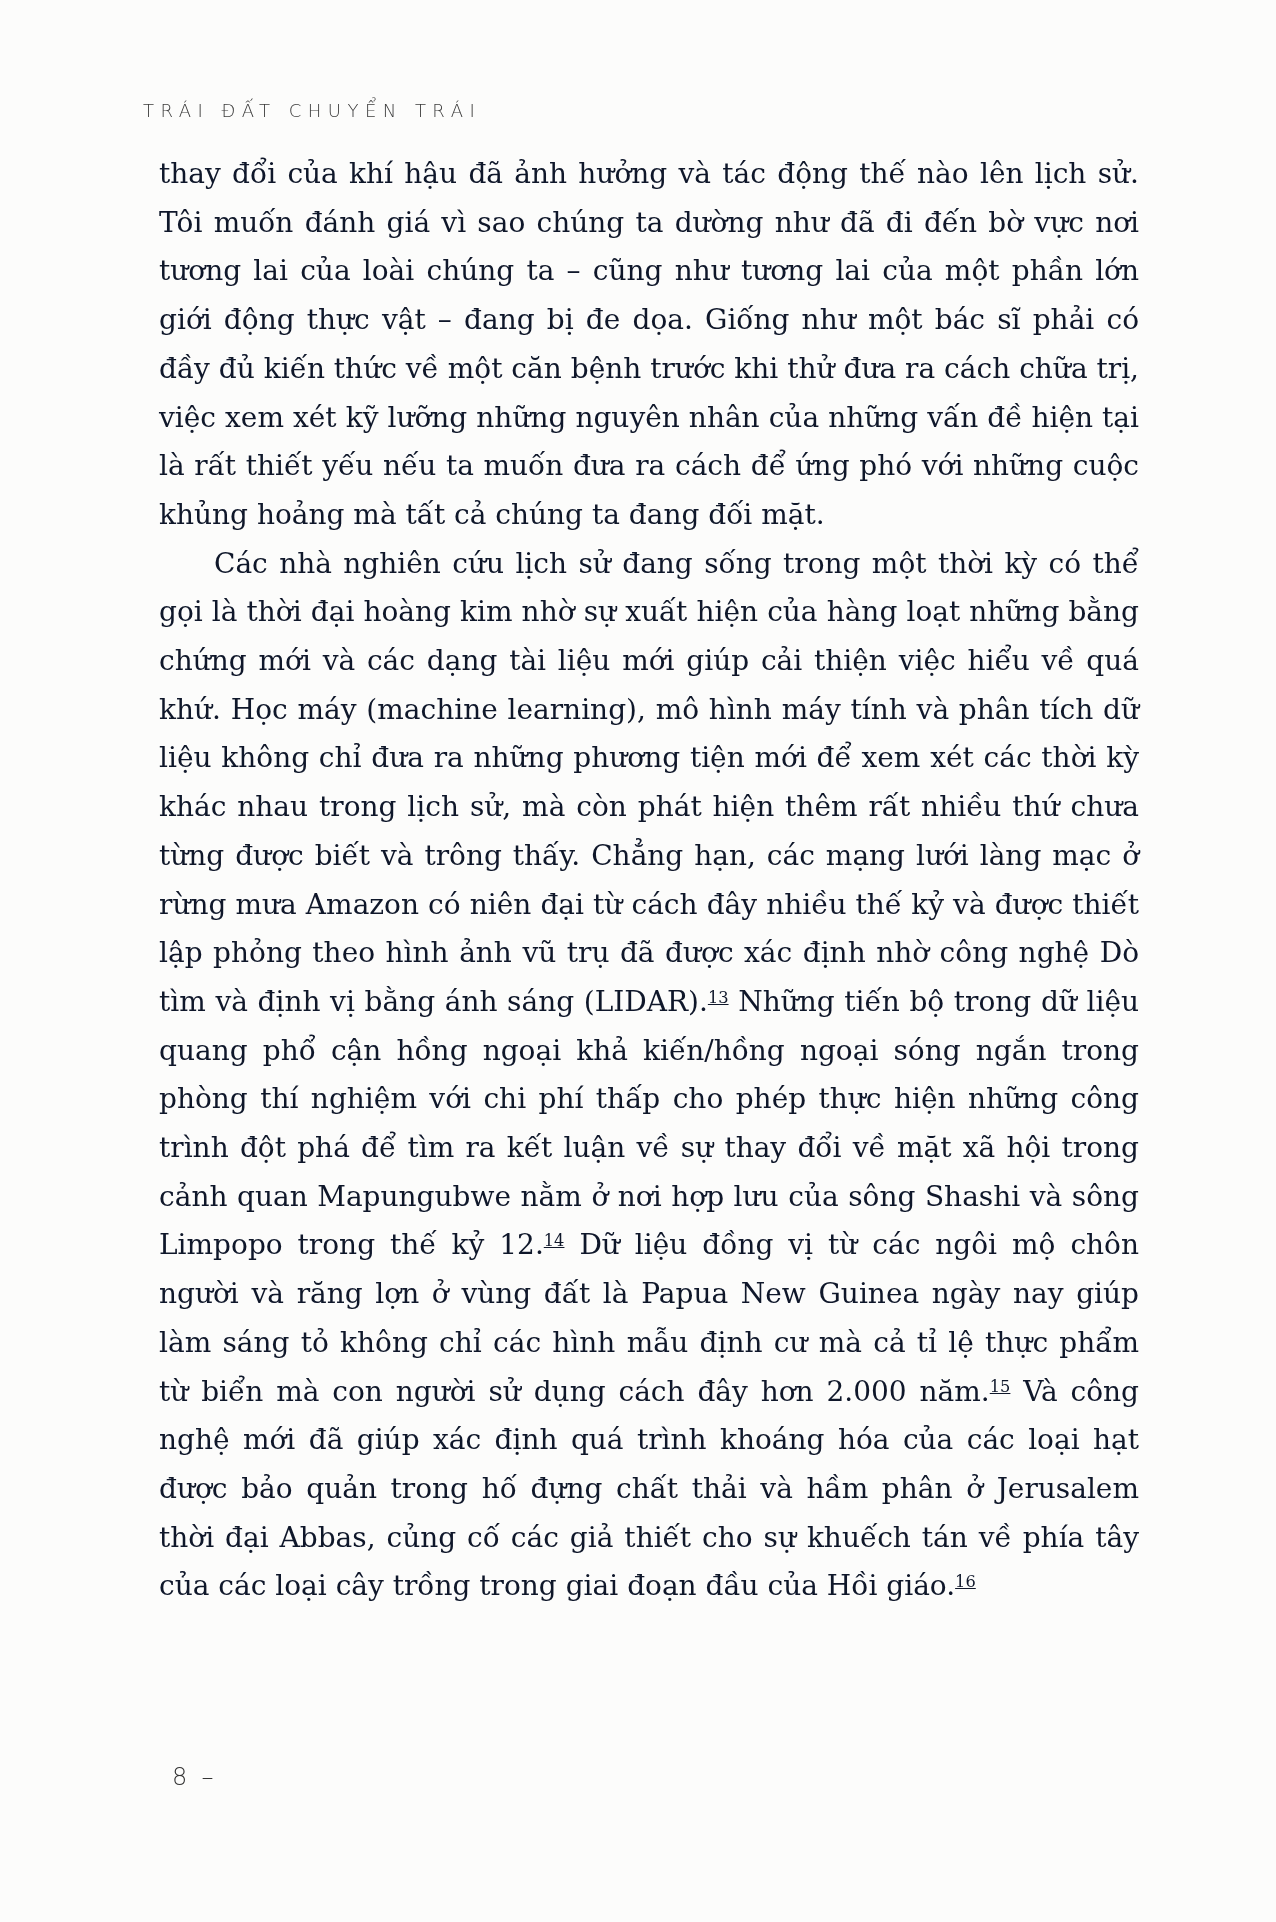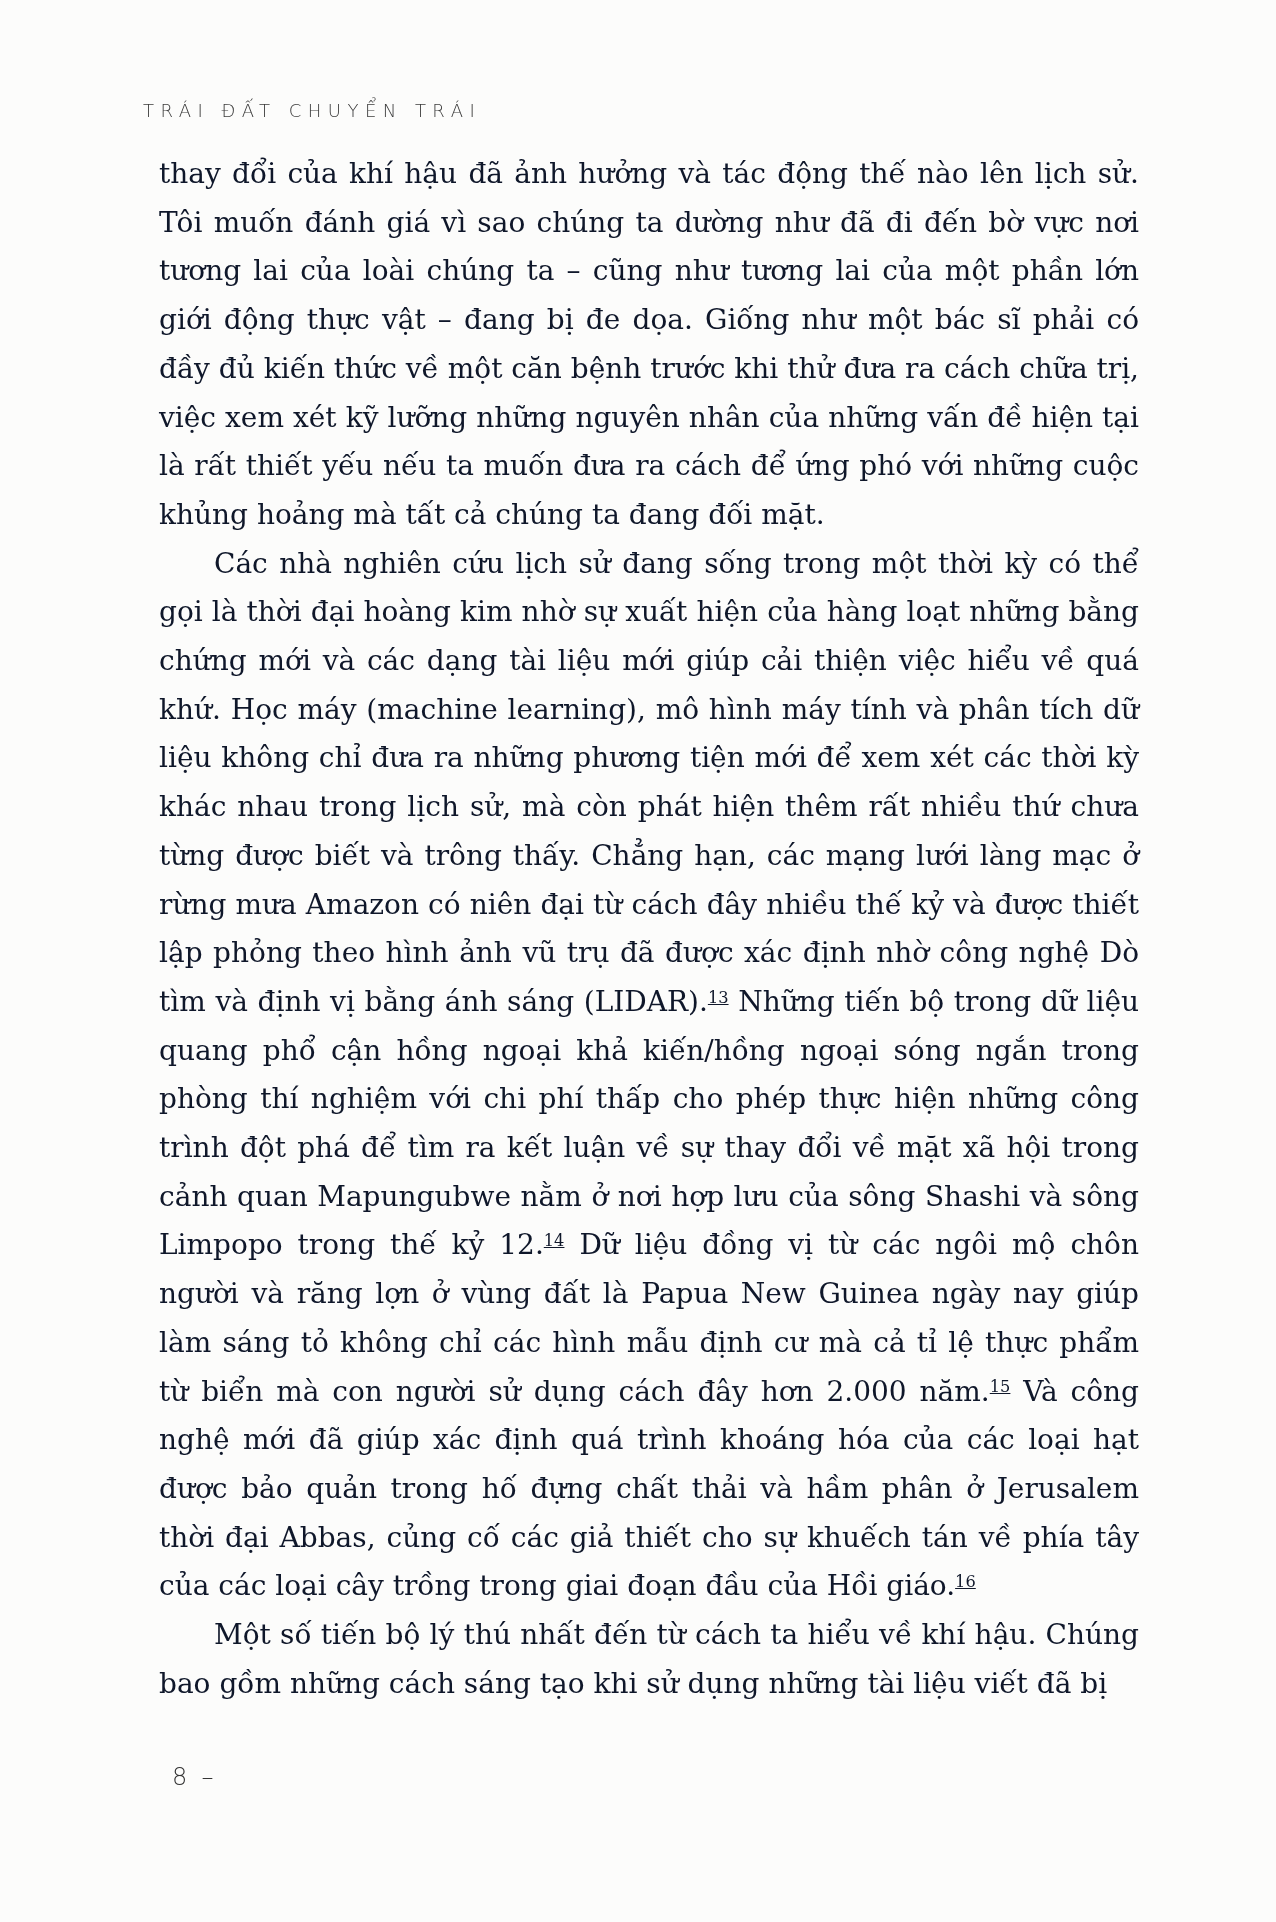--- a/index.html
+++ b/index.html
@@ -67,17 +67,16 @@
 </style>
 </head>
 <body>
 
 <div class="page">
   <div class="running-head">TRÁI ĐẤT CHUYỂN TRÁI</div>
 
   <div class="body-text">
       <p class="">thay đổi của khí hậu đã ảnh hưởng và tác động thế nào lên lịch sử. Tôi muốn đánh giá vì sao chúng ta dường như đã đi đến bờ vực nơi tương lai của loài chúng ta – cũng như tương lai của một phần lớn giới động thực vật – đang bị đe dọa. Giống như một bác sĩ phải có đầy đủ kiến thức về một căn bệnh trước khi thử đưa ra cách chữa trị, việc xem xét kỹ lưỡng những nguyên nhân của những vấn đề hiện tại là rất thiết yếu nếu ta muốn đưa ra cách để ứng phó với những cuộc khủng hoảng mà tất cả chúng ta đang đối mặt.</p>
       <p class="indent">Các nhà nghiên cứu lịch sử đang sống trong một thời kỳ có thể gọi là thời đại hoàng kim nhờ sự xuất hiện của hàng loạt những bằng chứng mới và các dạng tài liệu mới giúp cải thiện việc hiểu về quá khứ. Học máy (machine learning), mô hình máy tính và phân tích dữ liệu không chỉ đưa ra những phương tiện mới để xem xét các thời kỳ khác nhau trong lịch sử, mà còn phát hiện thêm rất nhiều thứ chưa từng được biết và trông thấy. Chẳng hạn, các mạng lưới làng mạc ở rừng mưa Amazon có niên đại từ cách đây nhiều thế kỷ và được thiết lập phỏng theo hình ảnh vũ trụ đã được xác định nhờ công nghệ Dò tìm và định vị bằng ánh sáng (LIDAR).<sup>13</sup> Những tiến bộ trong dữ liệu quang phổ cận hồng ngoại khả kiến/hồng ngoại sóng ngắn trong phòng thí nghiệm với chi phí thấp cho phép thực hiện những công trình đột phá để tìm ra kết luận về sự thay đổi về mặt xã hội trong cảnh quan Mapungubwe nằm ở nơi hợp lưu của sông Shashi và sông Limpopo trong thế kỷ 12.<sup>14</sup> Dữ liệu đồng vị từ các ngôi mộ chôn người và răng lợn ở vùng đất là Papua New Guinea ngày nay giúp làm sáng tỏ không chỉ các hình mẫu định cư mà cả tỉ lệ thực phẩm từ biển mà con người sử dụng cách đây hơn 2.000 năm.<sup>15</sup> Và công nghệ mới đã giúp xác định quá trình khoáng hóa của các loại hạt được bảo quản trong hố đựng chất thải và hầm phân ở Jerusalem thời đại Abbas, củng cố các giả thiết cho sự khuếch tán về phía tây của các loại cây trồng trong giai đoạn đầu của Hồi giáo.<sup>16</sup></p>
-      <p class="indent">Một số tiến bộ lý thú nhất đến từ cách ta hiểu về khí hậu. Chúng bao gồm những cách sáng tạo khi sử dụng những tài liệu viết đã bị</p>
     </div>
 
   <div class="page-number">8 –</div>
 </div>
 
 </body></html>

